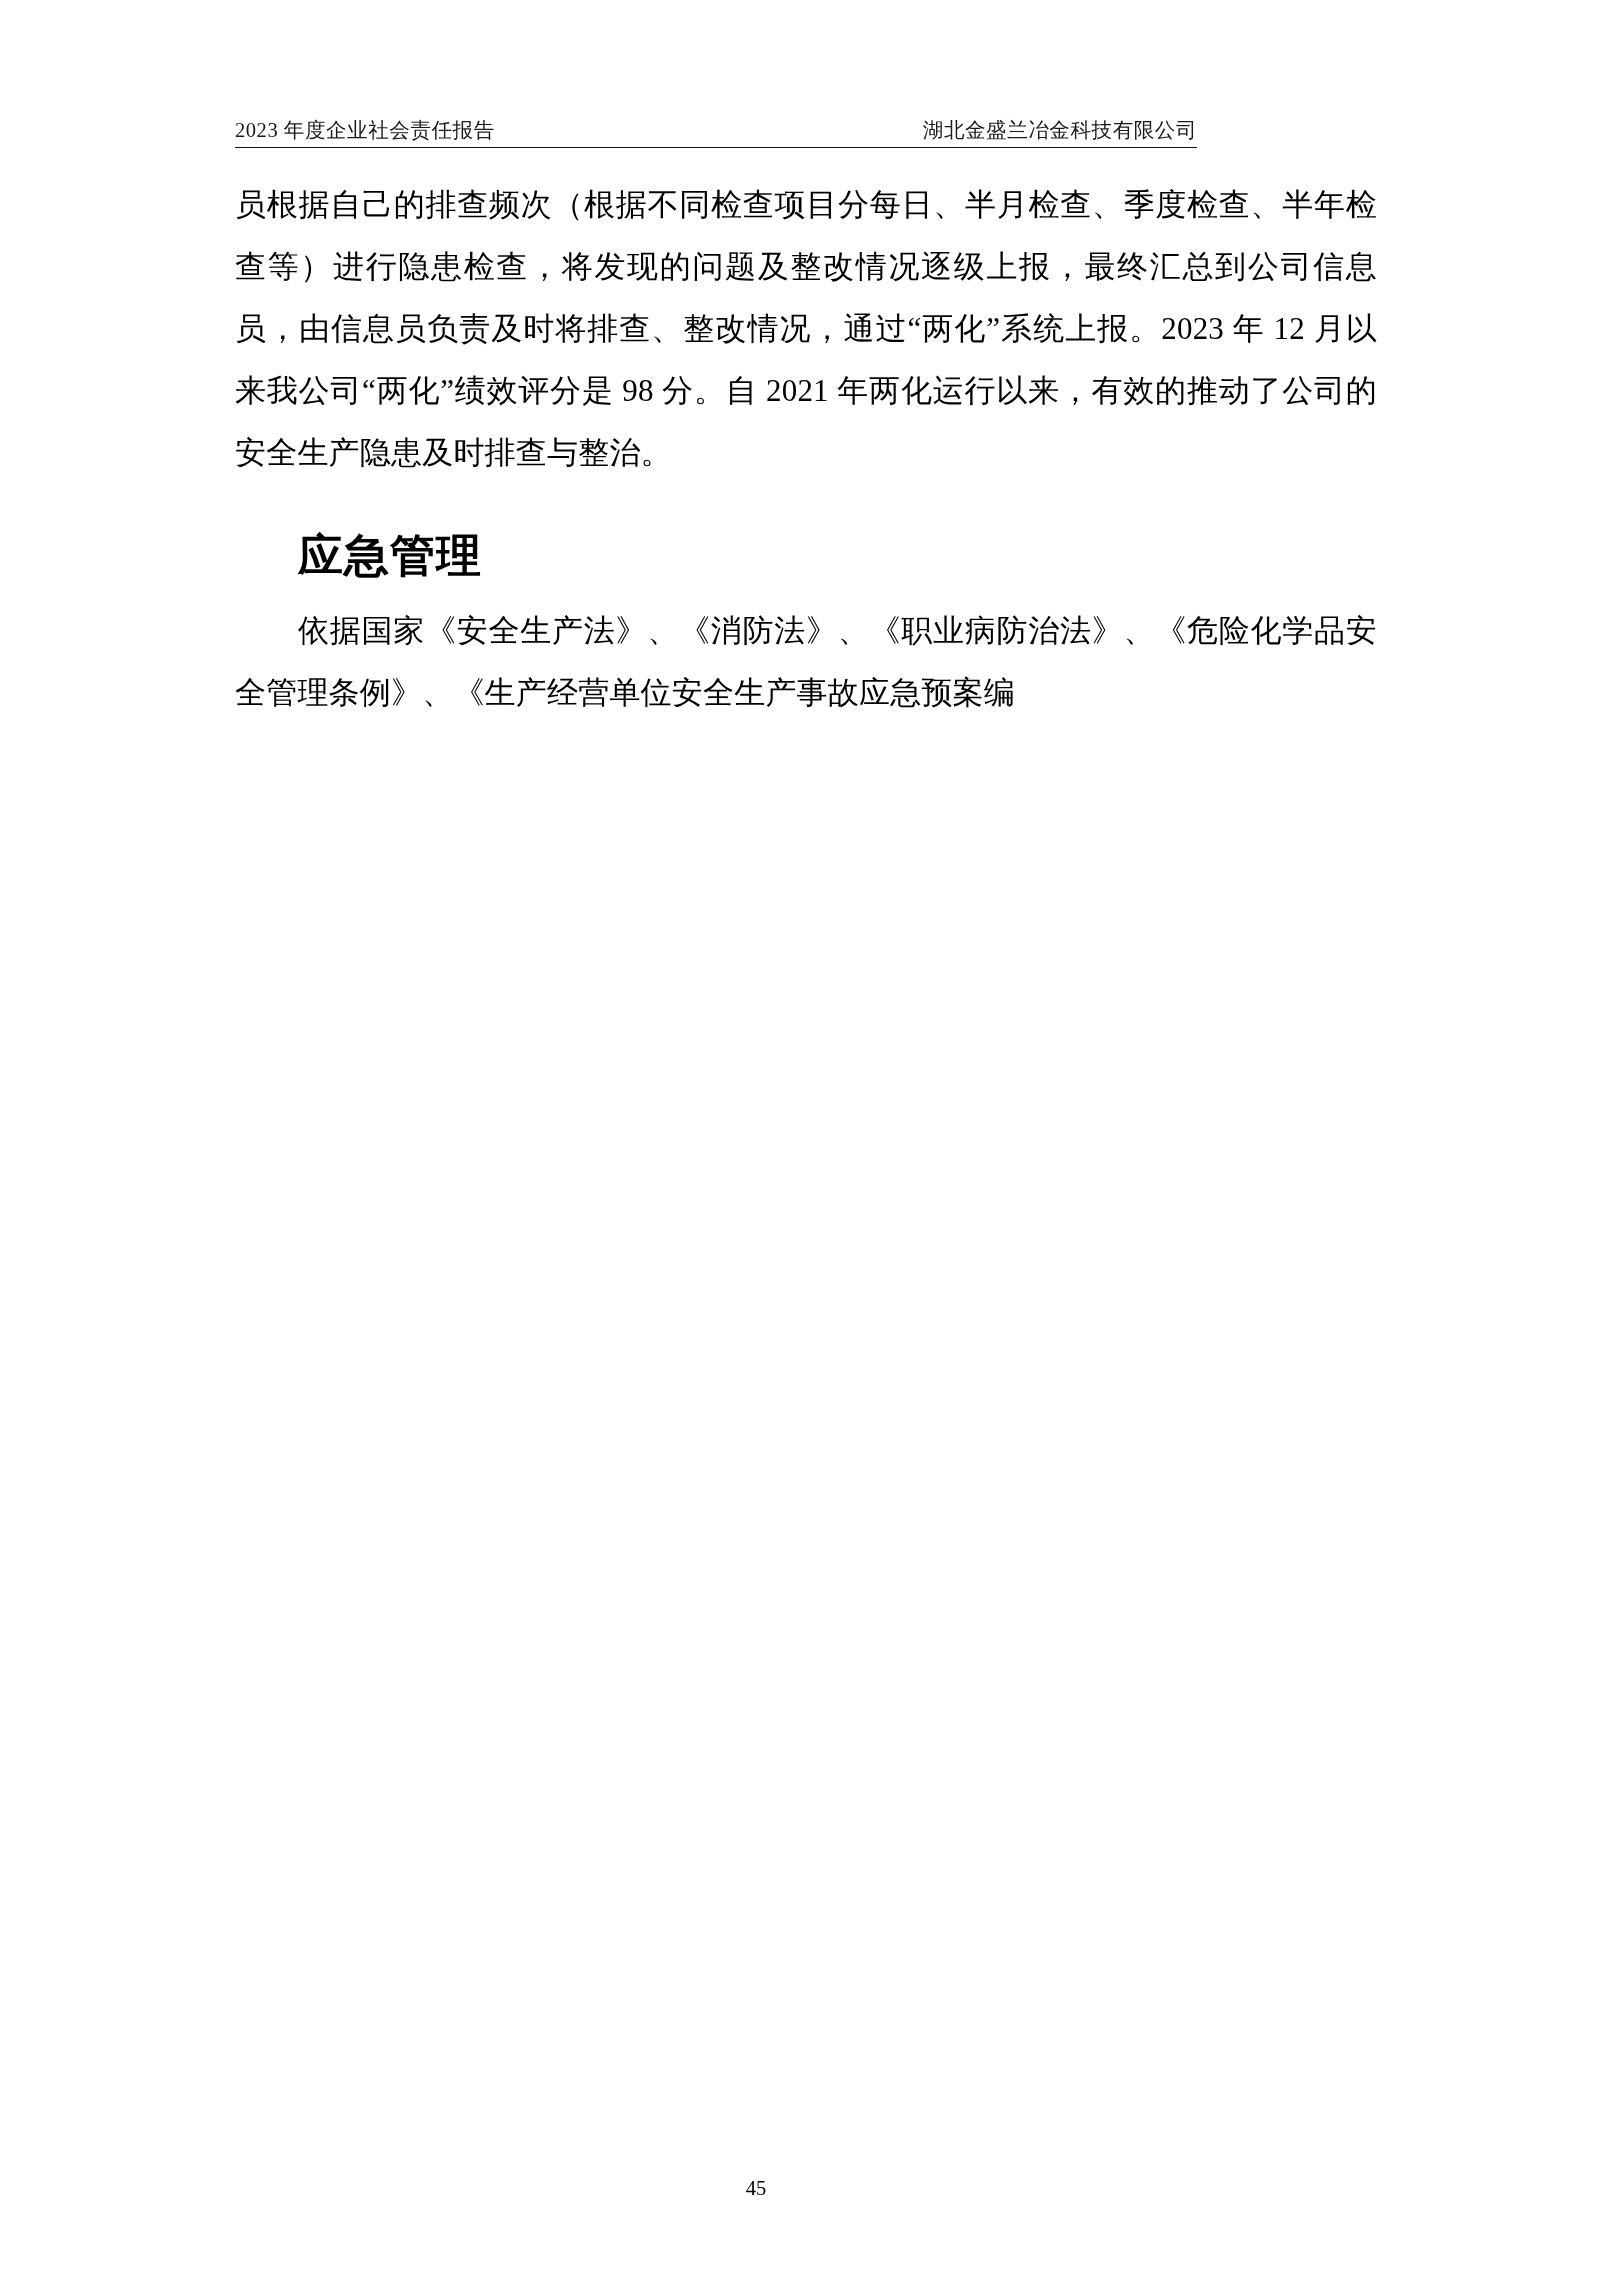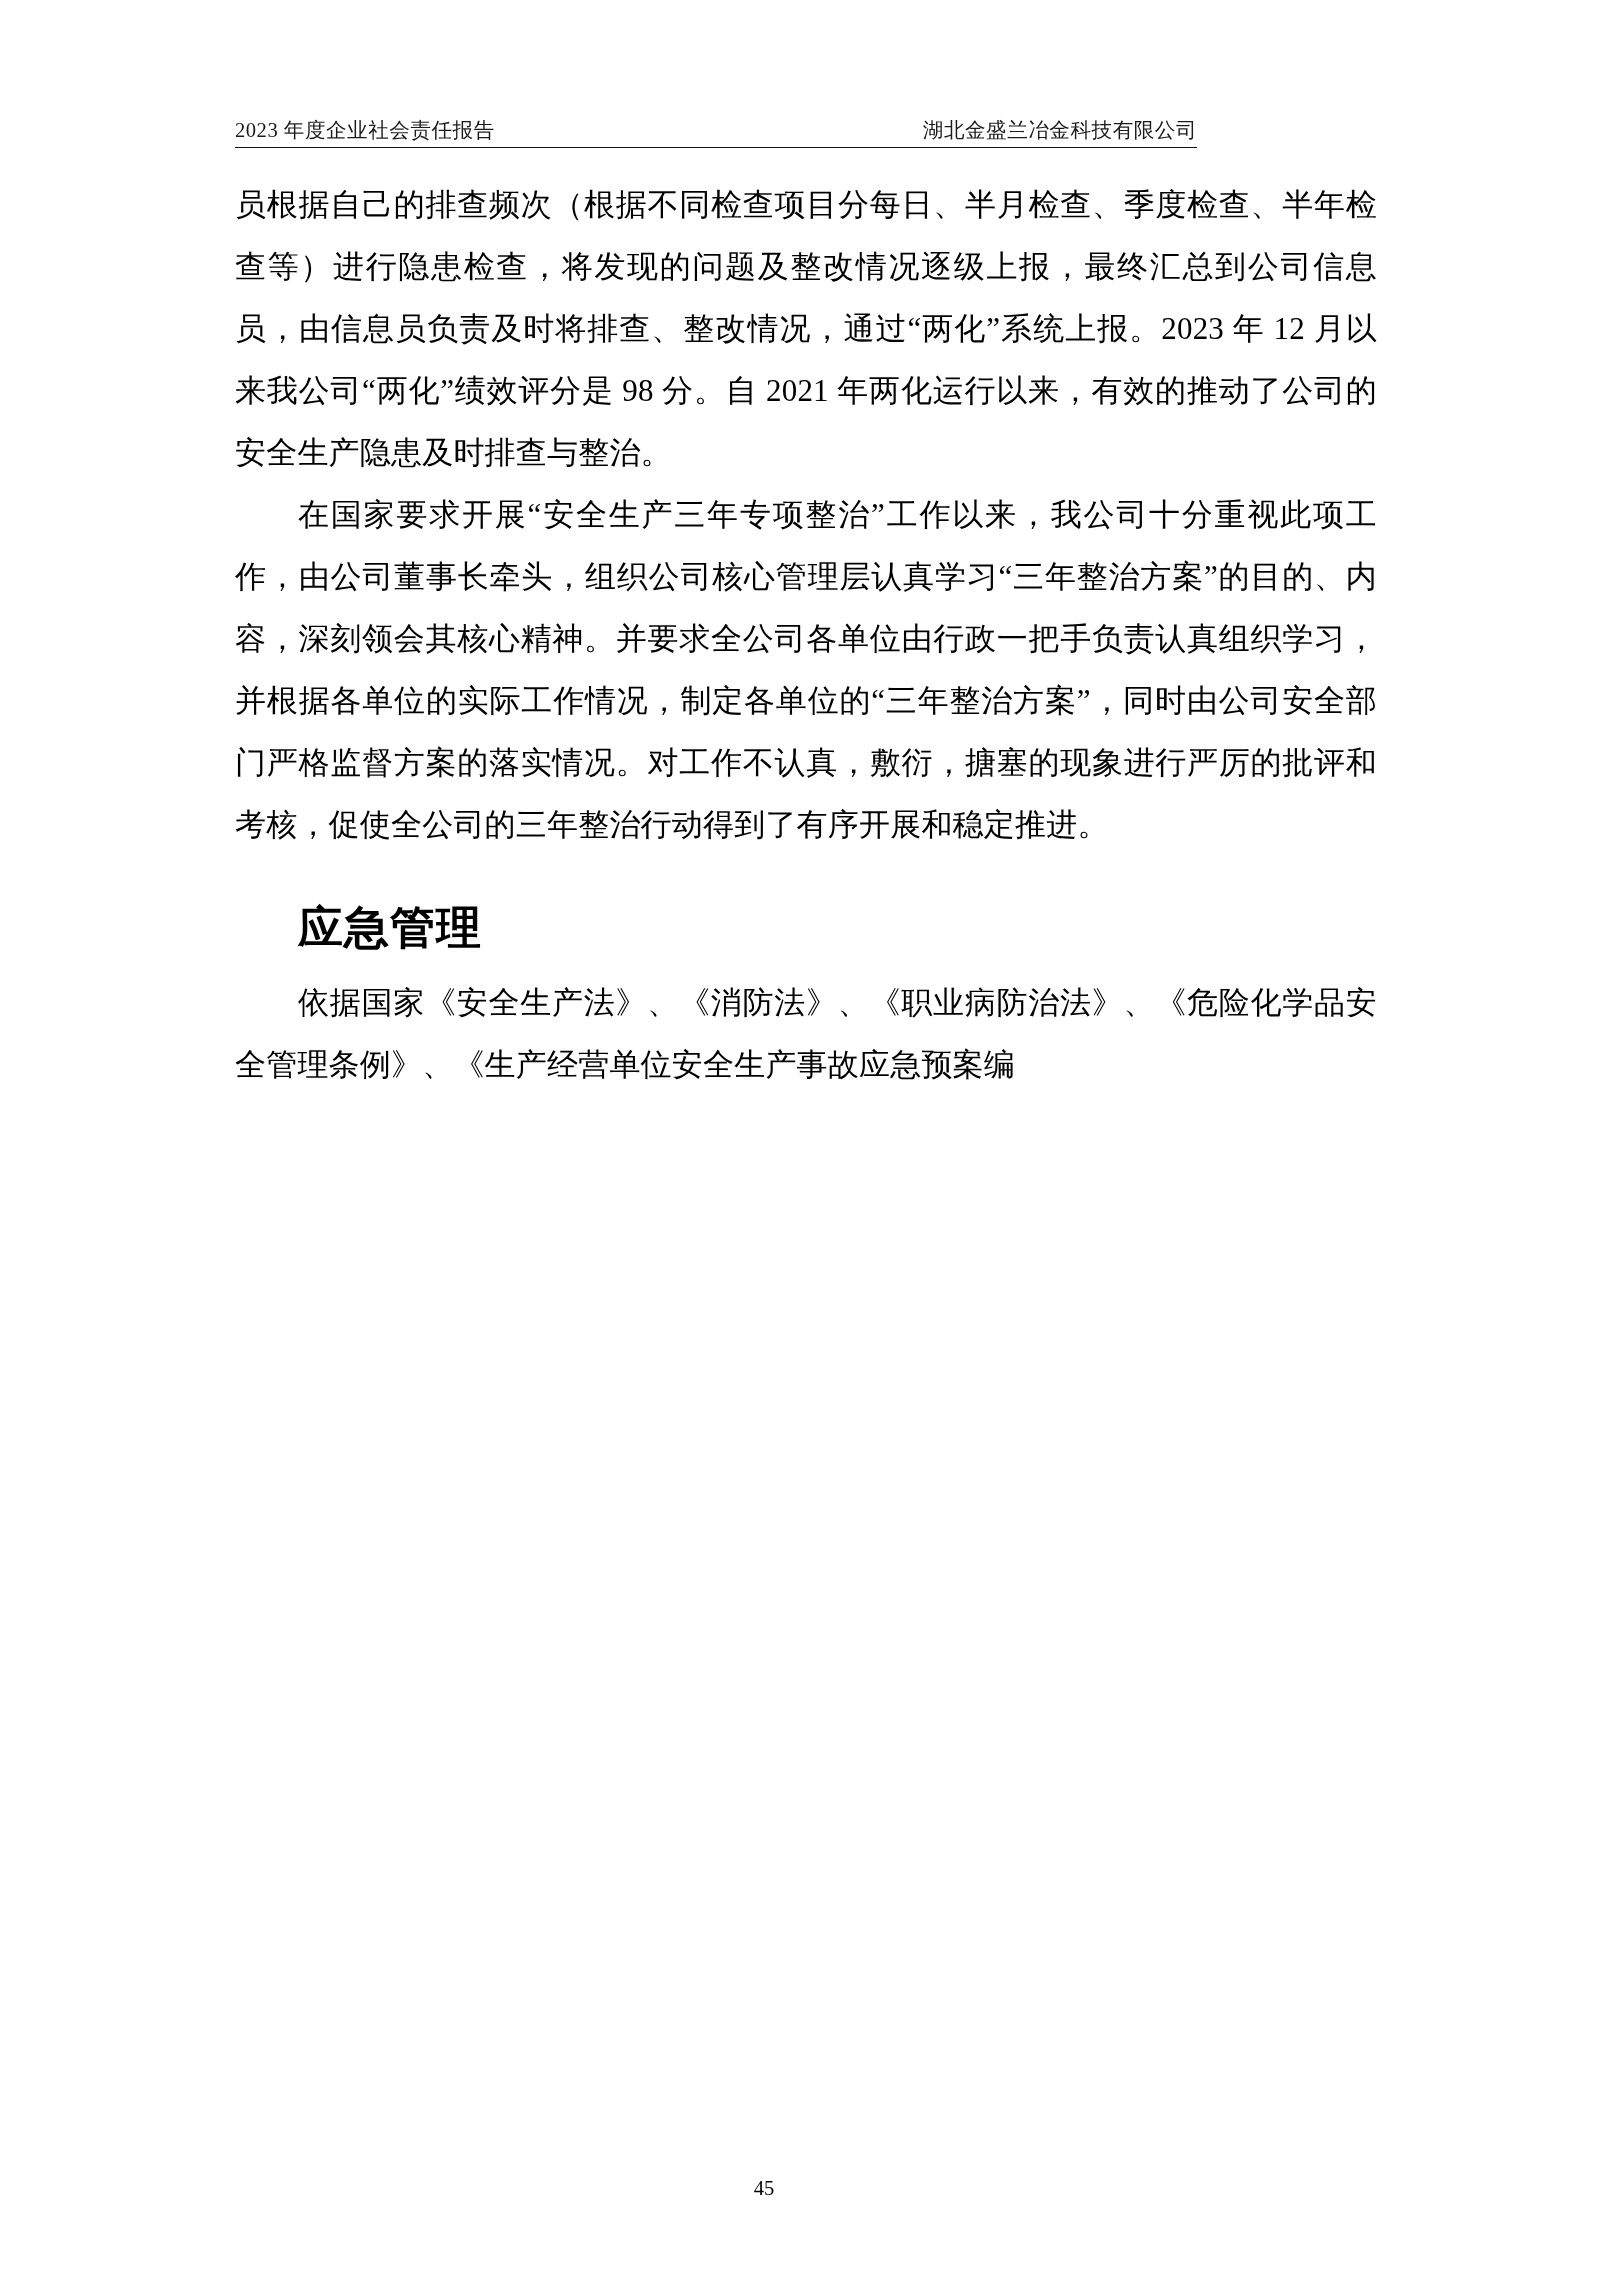--- a/index.html
+++ b/index.html
@@ -71,42 +71,41 @@
     line-height: 61px;
     font-weight: bold;
     margin: 41px 0 13.7px 0;
     text-indent: 63px;
     font-family: Liberation Sans, sans-serif;
     letter-spacing: 1px;
   }
   .page-number {
     position: absolute;
     bottom: 93px;
-    left: 8px;
+    left: 0;
     width: 100%;
     text-align: center;
     font-size: 20.6px;
     font-family: "Liberation Serif", "DejaVu Serif", serif;
     padding-left: 40px;
   }
 </style>
 </head>
 <body>
 
 <div class="page">
 
   <div class="header">
     <div class="header-left">2023 年度企业社会责任报告</div>
     <div class="header-right">湖北金盛兰冶金科技有限公司</div>
   </div>
   <div class="header-rule"></div>
 
   <div class="content">
     <p class="body-text">员根据自己的排查频次（根据不同检查项目分每日、半月检查、季度检查、半年检查等）进行隐患检查，将发现的问题及整改情况逐级上报，最终汇总到公司信息员，由信息员负责及时将排查、整改情况，通过“两化”系统上报。2023 年 12 月以来我公司“两化”绩效评分是 98 分。自 2021 年两化运行以来，有效的推动了公司的安全生产隐患及时排查与整治。</p>
-    <p class="body-text indent">在国家要求开展“安全生产三年专项整治”工作以来，我公司十分重视此项工作，由公司董事长牵头，组织公司核心管理层认真学习“三年整治方案”的目的、内容，深刻领会其核心精神。并要求全公司各单位由行政一把手负责认真组织学习，并根据各单位的实际工作情况，制定各单位的“三年整治方案”，同时由公司安全部门严格监督方案的落实情况。对工作不认真，敷衍，搪塞的现象进行严厉的批评和考核，促使全公司的三年整治行动得到了有序开展和稳定推进。</p>
     <h2 class="section-heading">应急管理</h2>
     <p class="body-text indent">依据国家《安全生产法》、《消防法》、《职业病防治法》、《危险化学品安全管理条例》、《生产经营单位安全生产事故应急预案编</p>
   </div>
 
   <div class="page-number">45</div>
 
 </div>
 
 
 </body></html>

